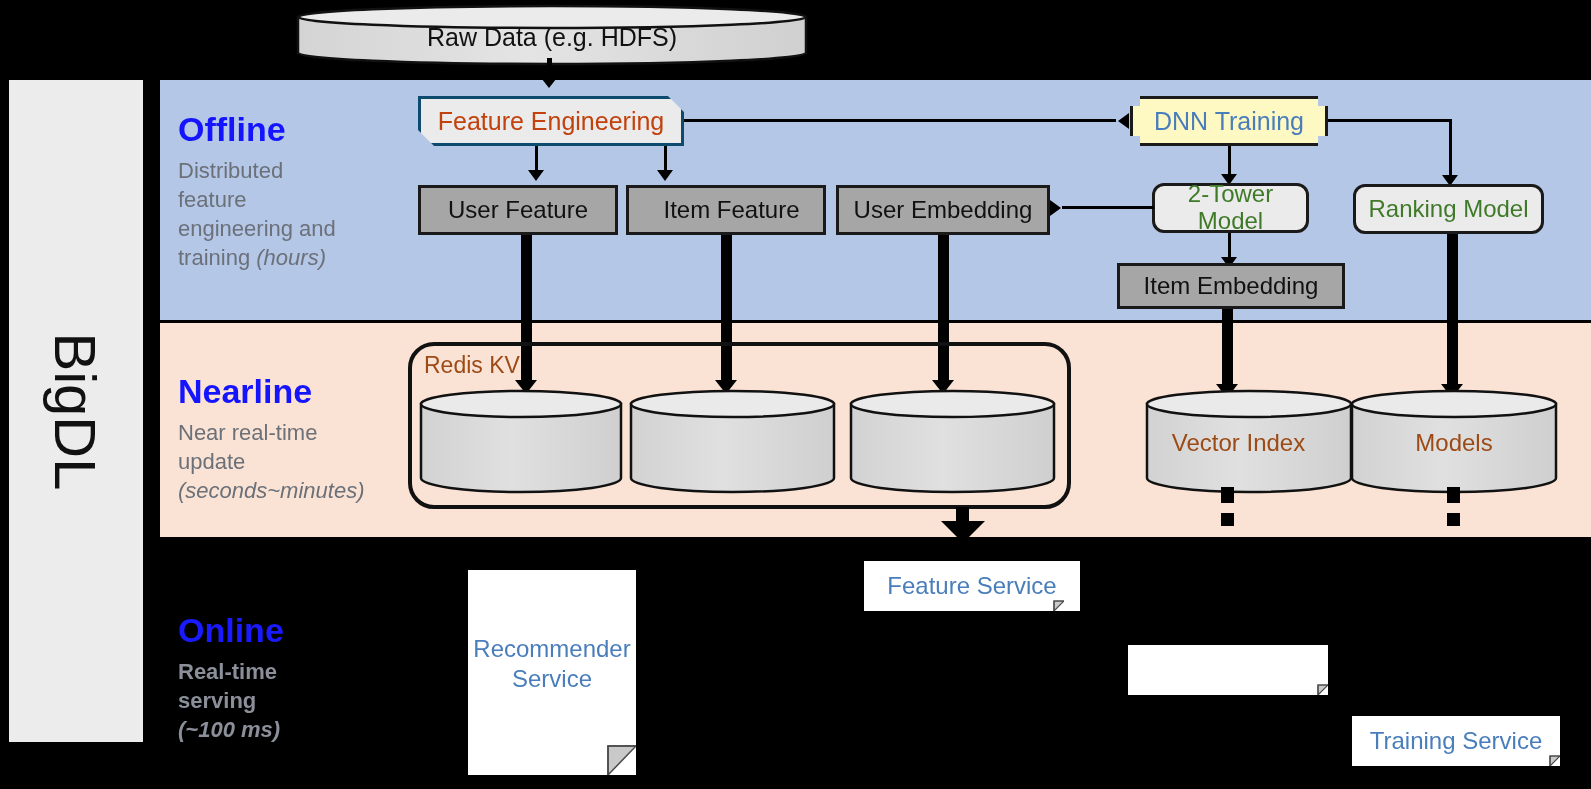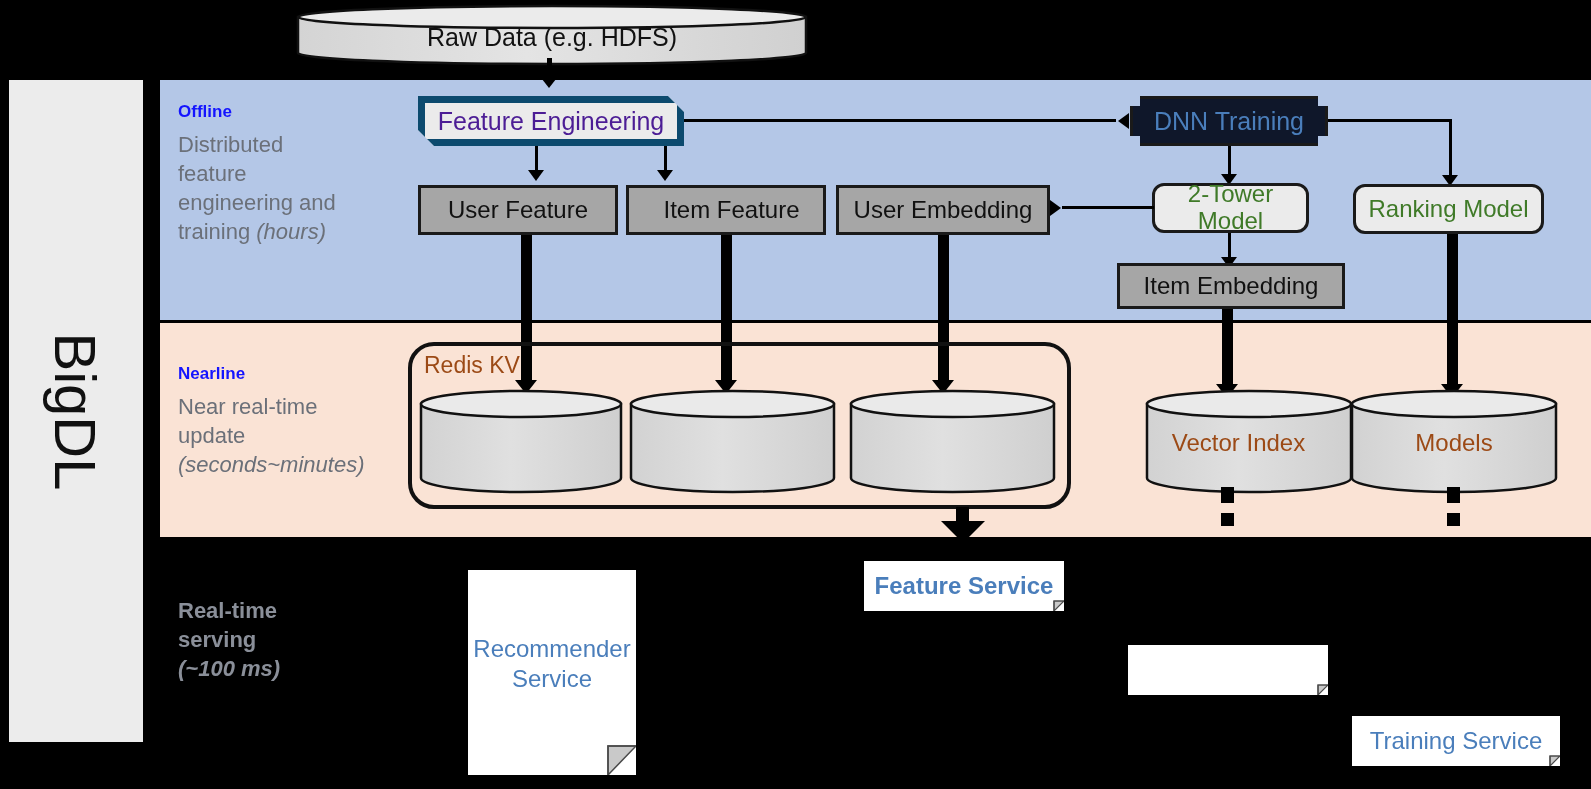--- a/index.html
+++ b/index.html
@@ -12,45 +12,45 @@
   #band-nearline{left:157px;top:323px;width:1434px;height:217px;background:#fae3d5;border-right:none;border-top:none;}
 
   
   #bigdl-rail{position:absolute;left:6px;top:77px;width:140px;height:668px;background:#ececec;
     border:3px solid #000;box-sizing:border-box;display:flex;align-items:center;justify-content:center;}
   #bigdl-label{transform:rotate(90deg);white-space:nowrap;font-size:58px;color:#111;
     font-family:"Liberation Sans", sans-serif;letter-spacing:0px;}
 
   
   .band-head{position:absolute;width:230px;}
-  .band-title{font-size:17px;font-weight:bold;color:#1414ff;margin:8px 0 8px 0;line-height:1.1;}
+  .band-title{font-size:34px;font-weight:bold;color:#1414ff;margin:16px 0 8px 0;line-height:1.1;}
   .band-desc{font-size:22px;color:#6b7079;line-height:1.32;}
   .band-desc .it{font-style:italic;}
   #head-offline{left:178px;top:95px;}
   #head-nearline{left:178px;top:357px;}
   #head-online{left:178px;top:596px;}
   #head-online .band-desc{color:#8a8f99;font-weight:bold;}
   #head-online .band-title{color:#1a1aff;}
 
   
   .node{position:absolute;box-sizing:border-box;display:flex;align-items:center;justify-content:center;
     text-align:center;line-height:1.12;}
 
   
   .greybox{background:#a6a6a6;border:3px solid #1a1a1a;color:#111;font-size:24px;}
 
   
   .roundbox{background:#ebebeb;border:3px solid #1a1a1a;border-radius:12px;font-size:24px;}
   .green-t{color:#3f7a28;}
 
   
-  .cardbox{background:#ebebeb;border:7px solid #0c4a6e;font-size:25px;color:#4c1d95;
+  .cardbox{background:#ebebeb;border:3px solid #0c4a6e;font-size:25px;color:#c2410c;
     clip-path:polygon(0 0, calc(100% - 16px) 0, 100% 16px, 100% 100%, 16px 100%, 0 calc(100% - 16px));}
   
-  .notchbox{background:#0f172a;border:3px solid #1a1a1a;border-radius:10px;font-size:25px;color:#4a7ebb;
+  .notchbox{background:#fef9c3;border:3px solid #1a1a1a;border-radius:10px;font-size:25px;color:#4a7ebb;
     clip-path:polygon(0 10px,10px 10px,10px 0,calc(100% - 10px) 0,calc(100% - 10px) 10px,100% 10px,
       100% calc(100% - 10px),calc(100% - 10px) calc(100% - 10px),calc(100% - 10px) 100%,
       10px 100%,10px calc(100% - 10px),0 calc(100% - 10px));}
 
   
   .cyl{position:absolute;}
   .cyl svg{display:block;overflow:visible;}
   .cyl .cyl-label{position:absolute;left:0;right:0;top:50%;transform:translateY(-42%);
     text-align:center;font-size:24px;color:#9c4a16;pointer-events:none;}
 
@@ -102,20 +102,21 @@
   <div class="band-head" id="head-nearline">
     <div class="band-title">Nearline</div>
     <div class="band-desc">
       <span>Near real-time</span><br>
       <span>update</span><br>
       <span class="it">(seconds~minutes)</span>
     </div>
   </div>
 
   <div class="band-head" id="head-online">
+    <div class="band-title">Online</div>
     <div class="band-desc">
       <span>Real-time</span><br>
       <span>serving</span><br>
       <span class="it">(~100 ms)</span>
     </div>
   </div>
 
   <div class="cyl" style="left:296px;top:4px;">
     <svg width="512" height="62" viewBox="0 0 512 62">
       <defs>
@@ -263,21 +264,21 @@
       <path d="M0,0 L168,0 L168,176 L140,205 L0,205 Z" fill="#ffffff"></path>
       <path d="M168,176 L140,176 L140,205 Z" fill="#c9c9c9" stroke="#4a4a4a" stroke-width="1.5"></path>
       <path d="M140,205 L140,176 L168,176" fill="none" stroke="#4a4a4a" stroke-width="1.5"></path>
     </svg>
     <div class="doc-txt" style="top:46%;">
       <span>Recommender</span><br>
       <span>Service</span>
     </div>
   </div>
 
-  <div class="doc" style="left:864px;top:561px;width:200px;height:50px;font-weight:bold;">
+  <div class="doc" style="left:864px;top:561px;width:216px;height:50px;">
     <svg width="200" height="50" viewBox="0 0 200 50" style="position:absolute;left:0;top:0;">
       <path d="M0,0 L200,0 L200,40 L190,50 L0,50 Z" fill="#ffffff"></path>
       <path d="M200,40 L190,40 L190,50 Z" fill="#c9c9c9" stroke="#4a4a4a" stroke-width="1.2"></path>
       <path d="M190,50 L190,40 L200,40" fill="none" stroke="#4a4a4a" stroke-width="1.2"></path>
     </svg>
     <div class="doc-txt">Feature Service</div>
   </div>
 
   <div class="doc" style="left:1128px;top:645px;width:200px;height:50px;">
     <svg width="200" height="50" viewBox="0 0 200 50" style="position:absolute;left:0;top:0;">

